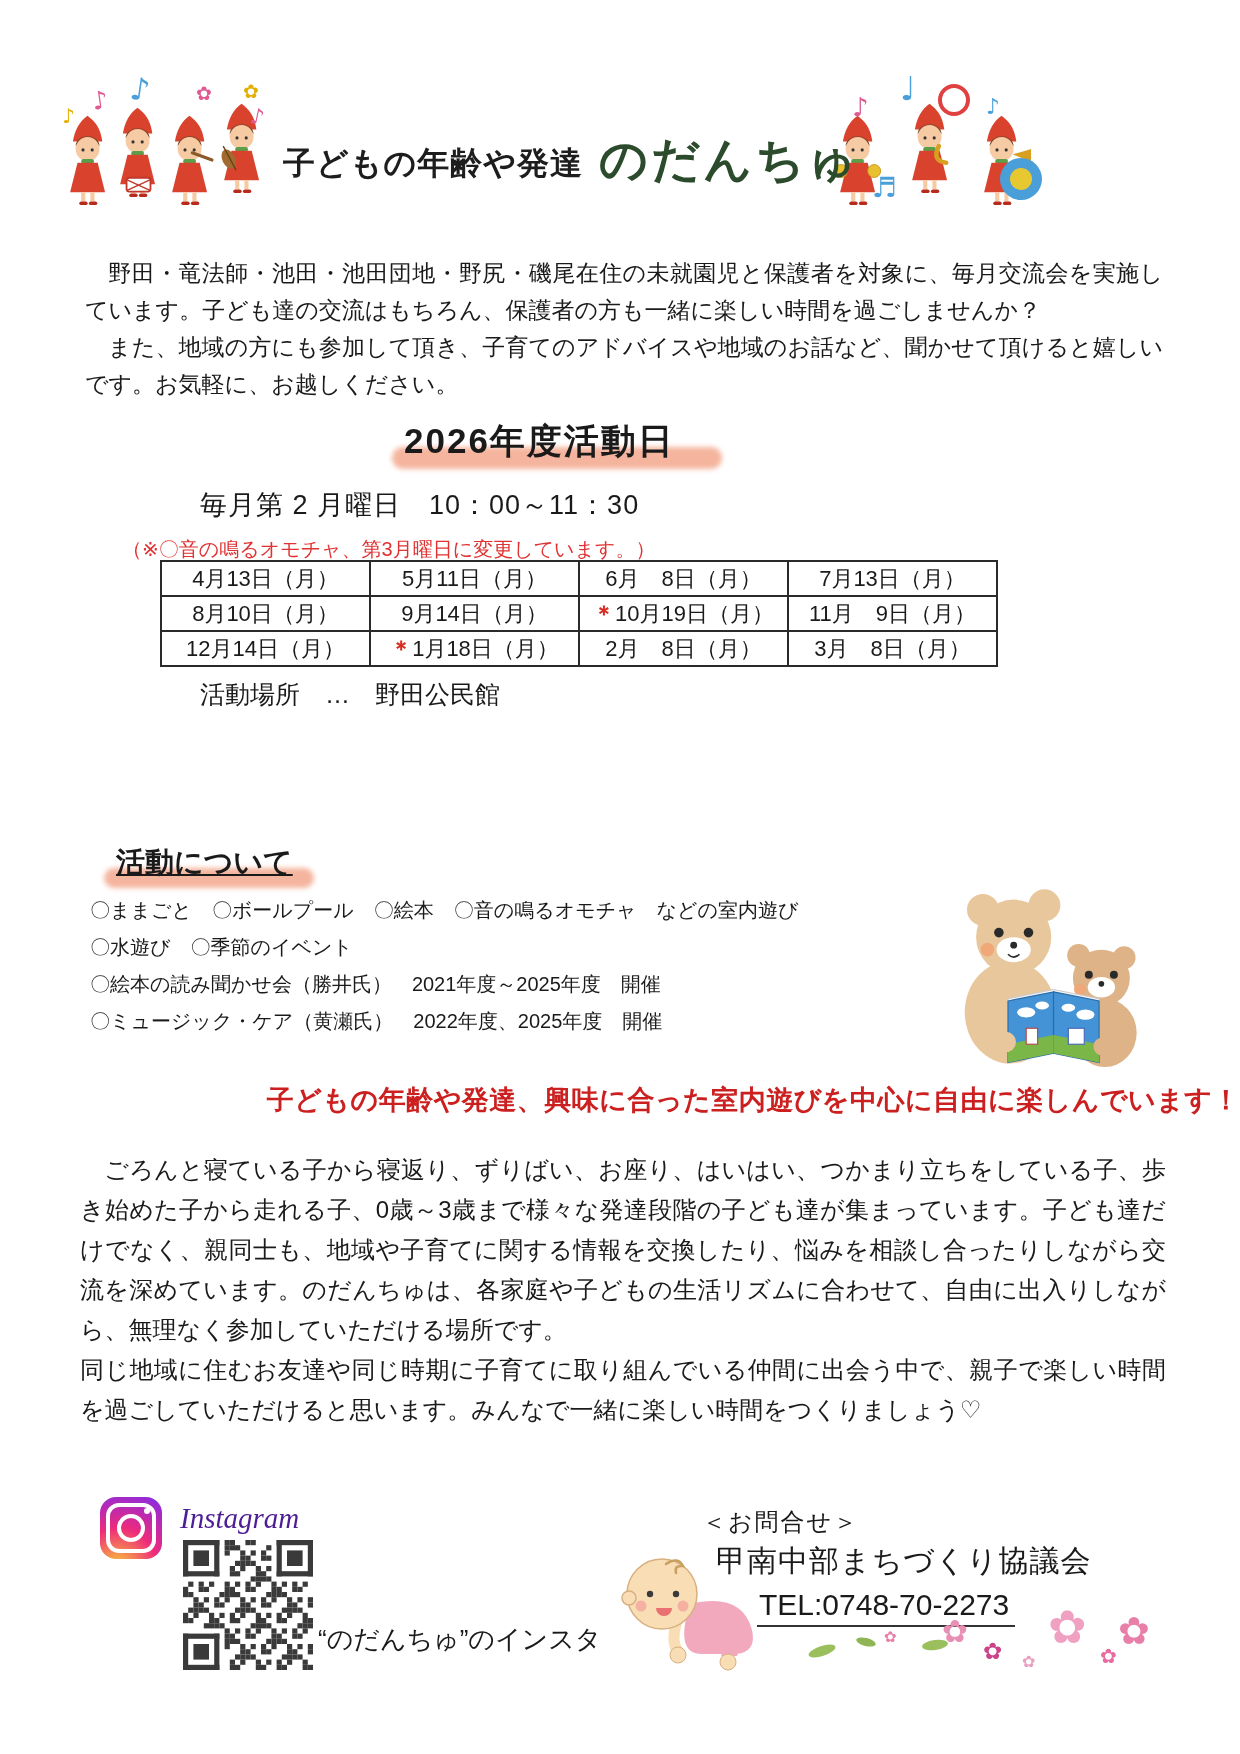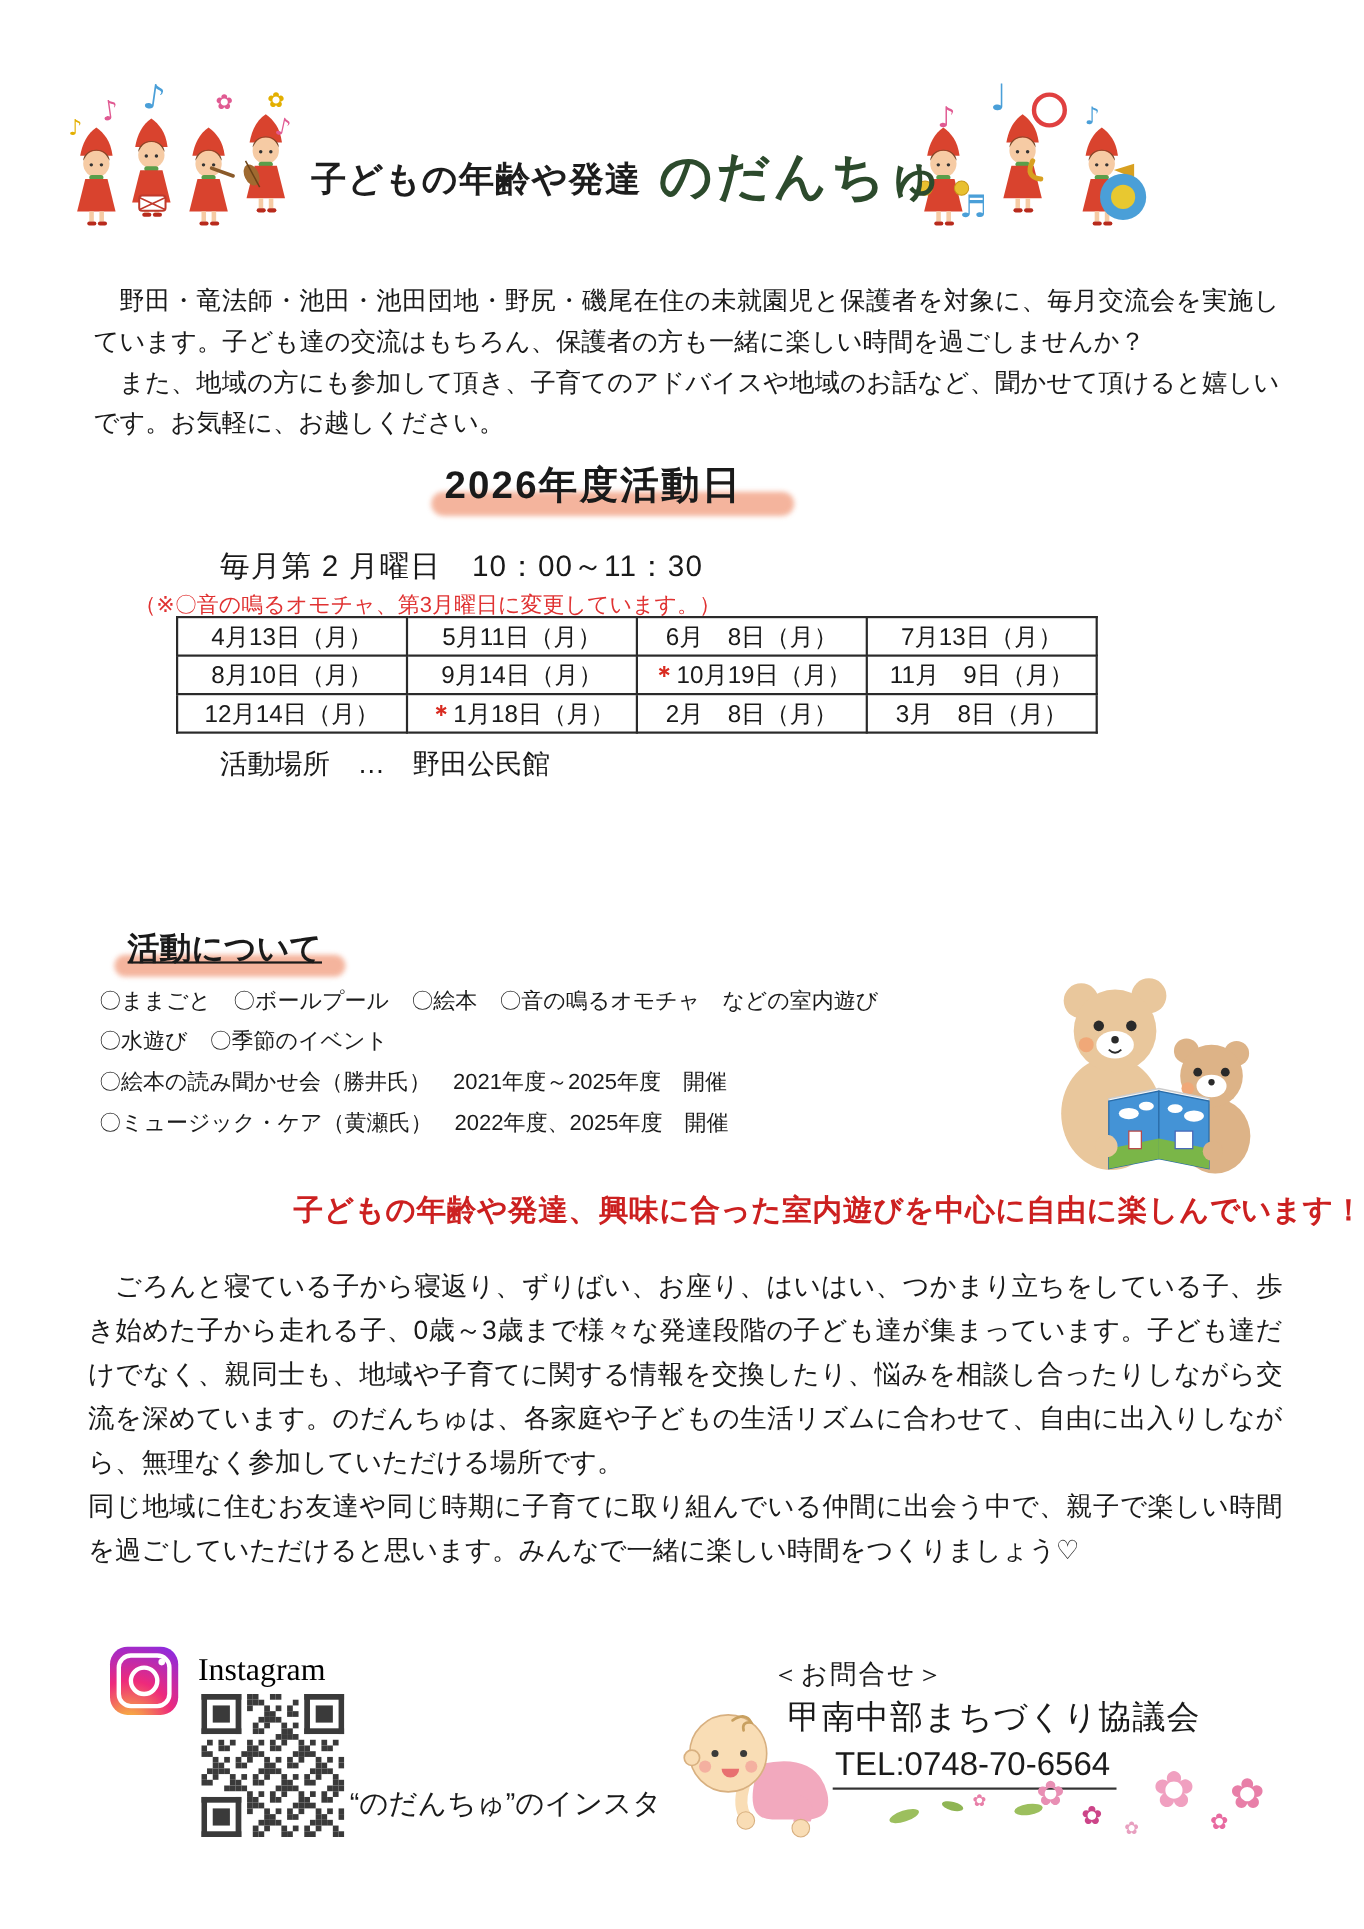--- a/index.html
+++ b/index.html
@@ -18,21 +18,21 @@
   .kids{position:absolute;}
 
   
   .intro{position:absolute;left:85px;top:255px;width:1078px;font-size:23px;line-height:37px;text-align:justify;}
   .intro p{margin:0;}
 
   
   .sch-heading{position:absolute;left:404px;top:418px;font-size:35px;font-weight:bold;letter-spacing:2px;z-index:2;}
   .brush{position:absolute;background:#f2a285;border-radius:14px;filter:blur(2.5px);opacity:.8;z-index:1;}
   .brush-h1{left:392px;top:447px;width:330px;height:22px;}
-  .sch-time{position:absolute;left:200px;top:497px;font-size:27px;letter-spacing:1px;}
+  .sch-time{position:absolute;left:200px;top:487px;font-size:27px;letter-spacing:1px;}
   .sch-note{position:absolute;left:122px;top:536px;font-size:20px;color:#e03232;}
   table.sch{position:absolute;left:160px;top:560px;border-collapse:collapse;table-layout:fixed;}
   table.sch td{width:199px;height:33px;border:2px solid #2a2a2a;text-align:center;
                font-size:22px;white-space:nowrap;padding:0 4px;}
   .star{color:#d92b20;font-weight:bold;}
   .sch-loc{position:absolute;left:200px;top:678px;font-size:25px;}
 
   
   .act-heading{position:absolute;left:116px;top:843px;font-size:29px;font-weight:bold;z-index:2;text-decoration:underline;}
   .brush-h2{left:104px;top:868px;width:210px;height:20px;}
@@ -45,21 +45,21 @@
   .body-text{position:absolute;left:80px;top:1150px;width:1086px;font-size:24px;line-height:40px;text-align:justify;}
   .body-text p{margin:0;}
 
   
   .ig-icon{position:absolute;left:100px;top:1497px;width:62px;height:62px;border-radius:16px;
            background:radial-gradient(circle at 28% 115%, #f9ce34 0%, #ee2a7b 48%, #8a2be2 95%);}
   .ig-icon::before{content:"";position:absolute;inset:6px;border:4px solid #fff;border-radius:13px;}
   .ig-icon::after{content:"";position:absolute;inset:17px;border:4px solid #fff;border-radius:50%;}
   .ig-dot{position:absolute;right:12px;top:11px;width:6px;height:6px;border-radius:50%;background:#fff;}
   .ig-label{position:absolute;left:180px;top:1502px;font-family:"Liberation Serif","DejaVu Serif",serif;
-            font-size:29px;color:#000000;}
+            font-style:italic;font-size:29px;color:#4c1d95;}
   .qr{position:absolute;left:183px;top:1540px;width:130px;height:130px;background:#fff;}
   .qr-caption{position:absolute;left:318px;top:1622px;font-size:26px;}
   .contact-heading{position:absolute;left:702px;top:1506px;font-size:24px;letter-spacing:2px;}
   .contact-org{position:absolute;left:716px;top:1541px;font-size:30px;letter-spacing:1px;}
   .contact-tel{position:absolute;left:757px;top:1588px;font-size:30px;border-bottom:2px solid #333;padding:0 6px 3px 2px;}
   .flowers{position:absolute;left:800px;top:1608px;width:362px;height:80px;}
   .flower{position:absolute;font-family:"DejaVu Sans",sans-serif;line-height:1;}
   .leaf{position:absolute;background:#9cbf5e;border-radius:50%;}
   .baby{position:absolute;left:610px;top:1542px;}
 </style>
@@ -432,21 +432,21 @@
       <rect x="120" y="75" width="5" height="5" fill="#3a3a3a"></rect>
       <rect x="120" y="80" width="5" height="5" fill="#3a3a3a"></rect>
       <rect x="120" y="100" width="5" height="5" fill="#3a3a3a"></rect>
       <rect x="120" y="105" width="5" height="5" fill="#3a3a3a"></rect>
       <rect x="120" y="120" width="5" height="5" fill="#3a3a3a"></rect>
     </svg>
   <div class="qr-caption">“のだんちゅ”のインスタ</div>
 
   <div class="contact-heading">＜お問合せ＞</div>
   <div class="contact-org">甲南中部まちづくり協議会</div>
-  <div class="contact-tel">TEL:0748-70-6564</div>
+  <div class="contact-tel">TEL:0748-70-2273</div>
 
   <svg class="baby" width="160" height="140" viewBox="0 0 160 140">
     <path d="M80 62 q52 -12 62 26 q5 22 -16 24 l-34 0 q-28 0 -12 -50" fill="#f2a9be"></path>
     <path d="M118 90 q16 8 9 24 l-16 0 Z" fill="#f2a9be"></path>
     <circle cx="118" cy="120" r="8" fill="#f9ddb5" stroke="#d8b080" stroke-width="1"></circle>
     <path d="M66 82 q-5 18 2 28" stroke="#f9ddb5" stroke-width="11" fill="none" stroke-linecap="round"></path>
     <circle cx="68" cy="113" r="8" fill="#f9ddb5" stroke="#d8b080" stroke-width="1"></circle>
     <circle cx="52" cy="52" r="35" fill="#f9ddb5" stroke="#d8b080" stroke-width="1.5"></circle>
     <circle cx="19" cy="56" r="7" fill="#f9ddb5" stroke="#d8b080" stroke-width="1.5"></circle>
     <path d="M56 22 q12 -8 17 2 q-9 -1 -7 7" stroke="#c8a060" stroke-width="2.5" fill="none" stroke-linecap="round"></path>

